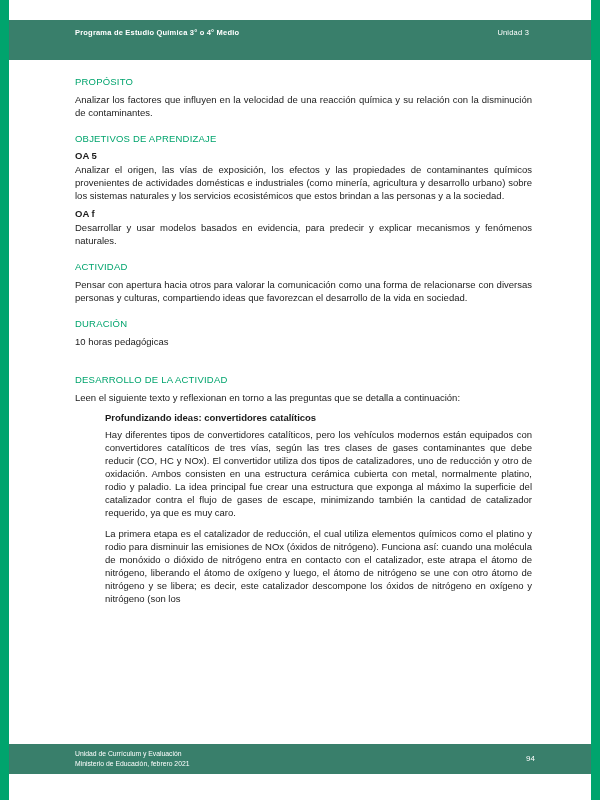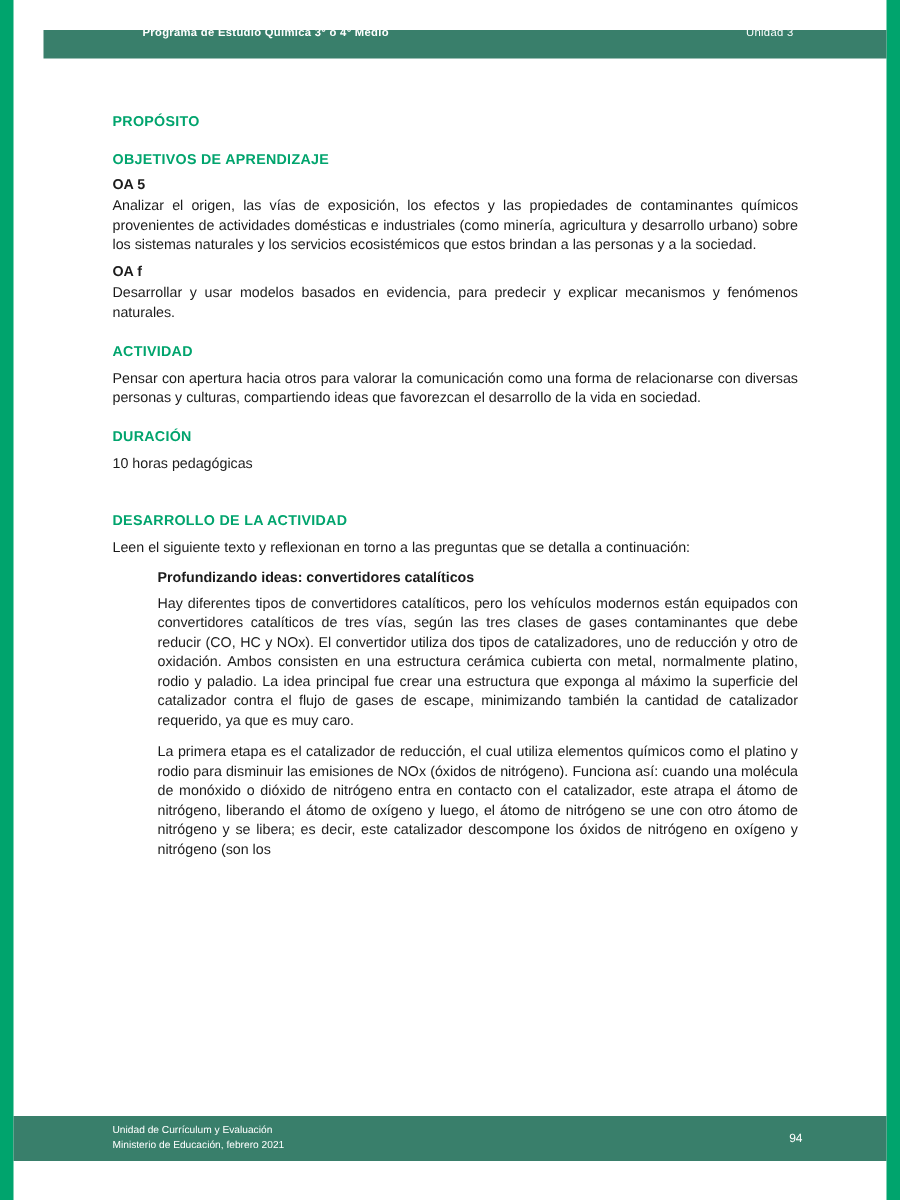--- a/index.html
+++ b/index.html
@@ -25,44 +25,44 @@
   }
   .strip.left{left:0;}
   .strip.right{right:0;}
   .band{
     position:absolute;left:9px;right:9px;
     background:var(--band);
     color:#ffffff;
     display:flex;align-items:center;justify-content:space-between;
   }
   .header-band{
-    top:20px;height:19px;
+    top:20px;height:40px;
     padding:0 62px 16px 66px;
-    font-size:7.5px;letter-spacing:.2px;margin-left:20px;
+    font-size:7.5px;letter-spacing:.2px;
   }
   .header-band .hdr-left{font-weight:bold;}
   .header-band .hdr-right{font-weight:normal;}
   .footer-band{
     bottom:26px;height:30px;
     padding:0 56px 0 66px;
     font-size:6.8px;line-height:1.45;align-items:center;
   }
   .footer-band .pagenum{font-size:8px;}
   .content{
     position:absolute;
     left:75px;right:68px;top:62px;
   }
   .title{
     margin:0 0 12px 0;
     font-size:13.5px;font-weight:bold;
     color:var(--accent);
   }
   .sec{
     margin:14px 0 6px 0;
-    font-size:9.5px;font-weight:bold;
+    font-size:9.5px;font-weight:normal;
     color:var(--accent);
     letter-spacing:.2px;
   }
   .sec.big-gap{margin-top:26px;}
   p.body{
     margin:0 0 6px 0;
     font-size:9.5px;line-height:13px;
     text-align:justify;
   }
   p.oalabel{
@@ -89,20 +89,21 @@
 
   <div class="band header-band">
     <span class="hdr-left">Programa de Estudio Química 3° o 4° Medio</span>
     <span class="hdr-right">Unidad 3</span>
   </div>
 
   <div class="content">
 
 
     <h2 class="sec">PROPÓSITO</h2>
+    <p class="body">Analizar los factores que influyen en la velocidad de una reacción química y su relación con la disminución de contaminantes.</p>
 
     <h2 class="sec">OBJETIVOS DE APRENDIZAJE</h2>
     <p class="oalabel">OA 5</p>
     <p class="body">Analizar el origen, las vías de exposición, los efectos y las propiedades de contaminantes químicos provenientes de actividades domésticas e industriales (como minería, agricultura y desarrollo urbano) sobre los sistemas naturales y los servicios ecosistémicos que estos brindan a las personas y a la sociedad.</p>
     <p class="oalabel">OA f</p>
     <p class="body">Desarrollar y usar modelos basados en evidencia, para predecir y explicar mecanismos y fenómenos naturales.</p>
 
     <h2 class="sec">ACTIVIDAD</h2>
     <p class="body">Pensar con apertura hacia otros para valorar la comunicación como una forma de relacionarse con diversas personas y culturas, compartiendo ideas que favorezcan el desarrollo de la vida en sociedad.</p>
 

